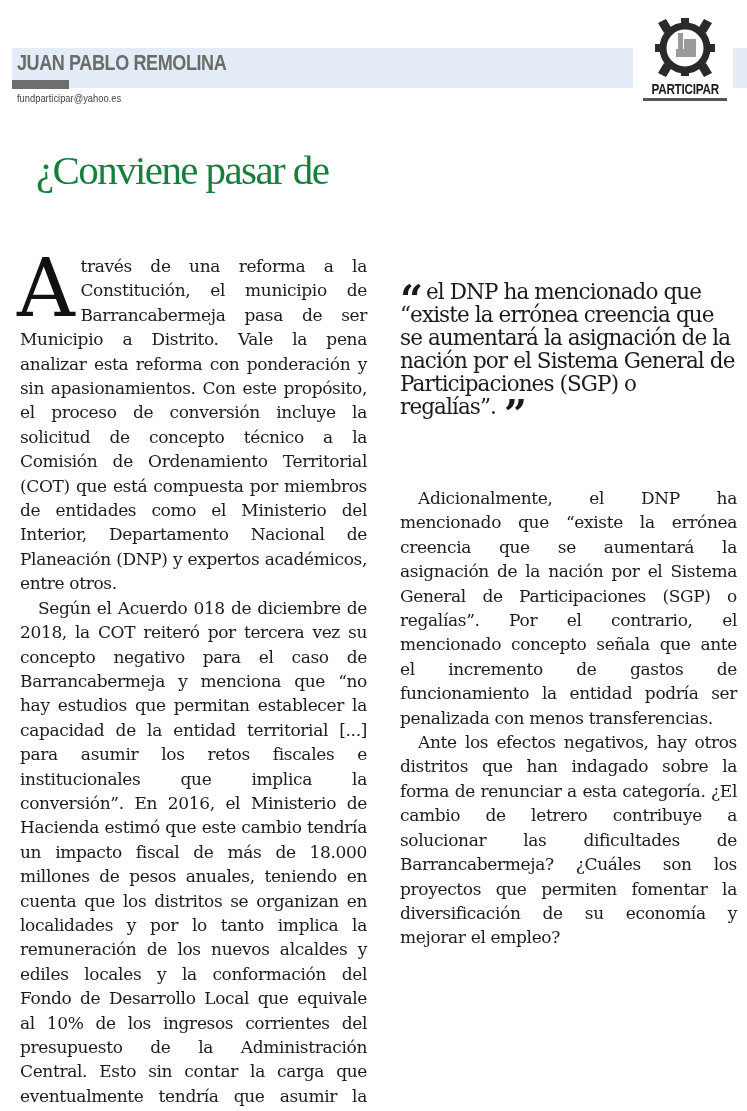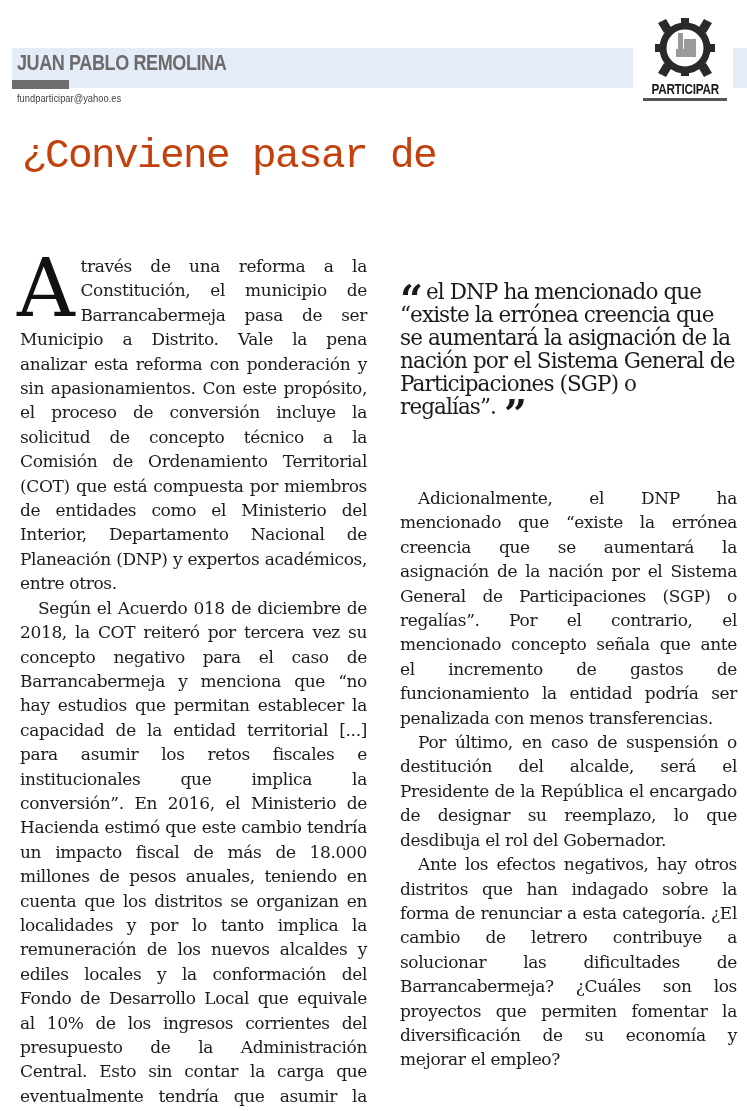--- a/index.html
+++ b/index.html
@@ -5,21 +5,21 @@
   html, body { margin: 0; padding: 0; background: #ffffff; }
   body { width: 747px; height: 1111px; position: relative; overflow: hidden; font-family: "DejaVu Serif", serif; color: #1a1a1a; }
   .band { position: absolute; left: 12px; top: 48px; width: 621px; height: 40px; background: #e3ecf7; }
   .band-right { position: absolute; left: 733px; top: 48px; width: 14px; height: 40px; background: #e3ecf7; }
   .author { position: absolute; left: 17px; top: 50px; font-family: "Liberation Sans", sans-serif; font-weight: bold; font-size: 22px; color: #6b6b6b; letter-spacing: -0.5px; transform: scaleX(0.82); transform-origin: left top; white-space: nowrap; }
   .author-bar { position: absolute; left: 12px; top: 80px; width: 57px; height: 9px; background: #6e6e6e; }
   .email { position: absolute; left: 17px; top: 92px; font-family: "Liberation Sans", sans-serif; font-size: 11px; color: #444; transform: scaleX(0.85); transform-origin: left top; white-space: nowrap; }
   .logo { position: absolute; left: 640px; top: 15px; width: 90px; height: 92px; }
   .logo-text { position: absolute; left: 642px; top: 80px; width: 86px; text-align: center; font-family: "Liberation Sans", sans-serif; font-weight: bold; font-size: 15px; color: #1a1a1a; transform: scaleX(0.78); transform-origin: center top; letter-spacing: -0.3px; }
   .logo-sub { position: absolute; left: 643px; top: 98px; width: 84px; height: 3px; background: #555; }
-  .title { position: absolute; left: 18px; top: 130px; font-family: Liberation Mono, monospace; font-size: 41px; line-height: 45px; color: #c2410c; letter-spacing: -1.6px; font-weight: normal; margin: 4px; }
+  .title { position: absolute; left: 18px; top: 130px; font-family: Liberation Serif, serif; font-size: 41px; line-height: 45px; color: #15803d; letter-spacing: -1.6px; font-weight: normal; margin: 18px; }
   .col { position: absolute; font-size: 17px; line-height: 24.4px; text-align: justify; color: #1c1c1c; letter-spacing: -0.35px; }
   .col-left { left: 20px; top: 254px; width: 347px; }
   .col-right { left: 400px; top: 486px; width: 337px; }
   .col p { margin: 0; text-indent: 18px; }
   .col p.first { text-indent: 0; }
   .dropcap { float: left; font-size: 80px; line-height: 62px; margin: 4px 6px 0 -3px; font-family: "DejaVu Serif", serif; color: #111; }
   .pullquote { position: absolute; left: 400px; top: 280px; width: 340px; font-family: "DejaVu Serif", serif; font-size: 21.5px; line-height: 23px; color: #1a1a1a; letter-spacing: -0.9px; font-weight: normal; }
   .qmark { font-family: "DejaVu Serif", serif; font-weight: bold; font-size: 40px; line-height: 10px; position: relative; top: 14px; letter-spacing: -3px; margin-right: 6px; }
   .qmark.close { margin-left: 8px; }
 </style>
@@ -61,15 +61,14 @@
   <p class="first"><span class="dropcap">A</span><span> través de una reforma a la Constitución, el municipio de Barrancabermeja pasa de ser Municipio a Distrito. Vale la pena analizar esta reforma con ponderación y sin apasionamientos. Con este propósito, el proceso de conversión incluye la solicitud de concepto técnico a la Comisión de Ordenamiento Territorial (COT) que está compuesta por miembros de entidades como el Ministerio del Interior, Departamento Nacional de Planeación (DNP) y expertos académicos, entre otros.</span></p>
   <p>Según el Acuerdo 018 de diciembre de 2018, la COT reiteró por tercera vez su concepto negativo para el caso de Barrancabermeja y menciona que “no hay estudios que permitan establecer la capacidad de la entidad territorial [...] para asumir los retos fiscales e institucionales que implica la conversión”. En 2016, el Ministerio de Hacienda estimó que este cambio tendría un impacto fiscal de más de 18.000 millones de pesos anuales, teniendo en cuenta que los distritos se organizan en localidades y por lo tanto implica la remuneración de los nuevos alcaldes y ediles locales y la conformación del Fondo de Desarrollo Local que equivale al 10% de los ingresos corrientes del presupuesto de la Administración Central. Esto sin contar la carga que eventualmente tendría que asumir la enti-</p>
 </div>
 
 <div class="pullquote">
   <span class="qmark">“</span><span>el DNP ha mencionado que “existe la errónea creencia que se aumentará la asignación de la nación por el Sistema General de Participaciones (SGP) o regalías”.</span><span class="qmark close">”</span>
 </div>
 
 <div class="col col-right">
   <p>Adicionalmente, el DNP ha mencionado que “existe la errónea creencia que se aumentará la asignación de la nación por el Sistema General de Participaciones (SGP) o regalías”. Por el contrario, el mencionado concepto señala que ante el incremento de gastos de funcionamiento la entidad podría ser penalizada con menos transferencias.</p>
-  <p>Por último, en caso de suspensión o destitución del alcalde, será el Presidente de la República el encargado de designar su reemplazo, lo que desdibuja el rol del Gobernador.</p>
   <p>Ante los efectos negativos, hay otros distritos que han indagado sobre la forma de renunciar a esta categoría. ¿El cambio de letrero contribuye a solucionar las dificultades de Barrancabermeja? ¿Cuáles son los proyectos que permiten fomentar la diversificación de su economía y mejorar el empleo?</p>
 </div>
 
 </body></html>

